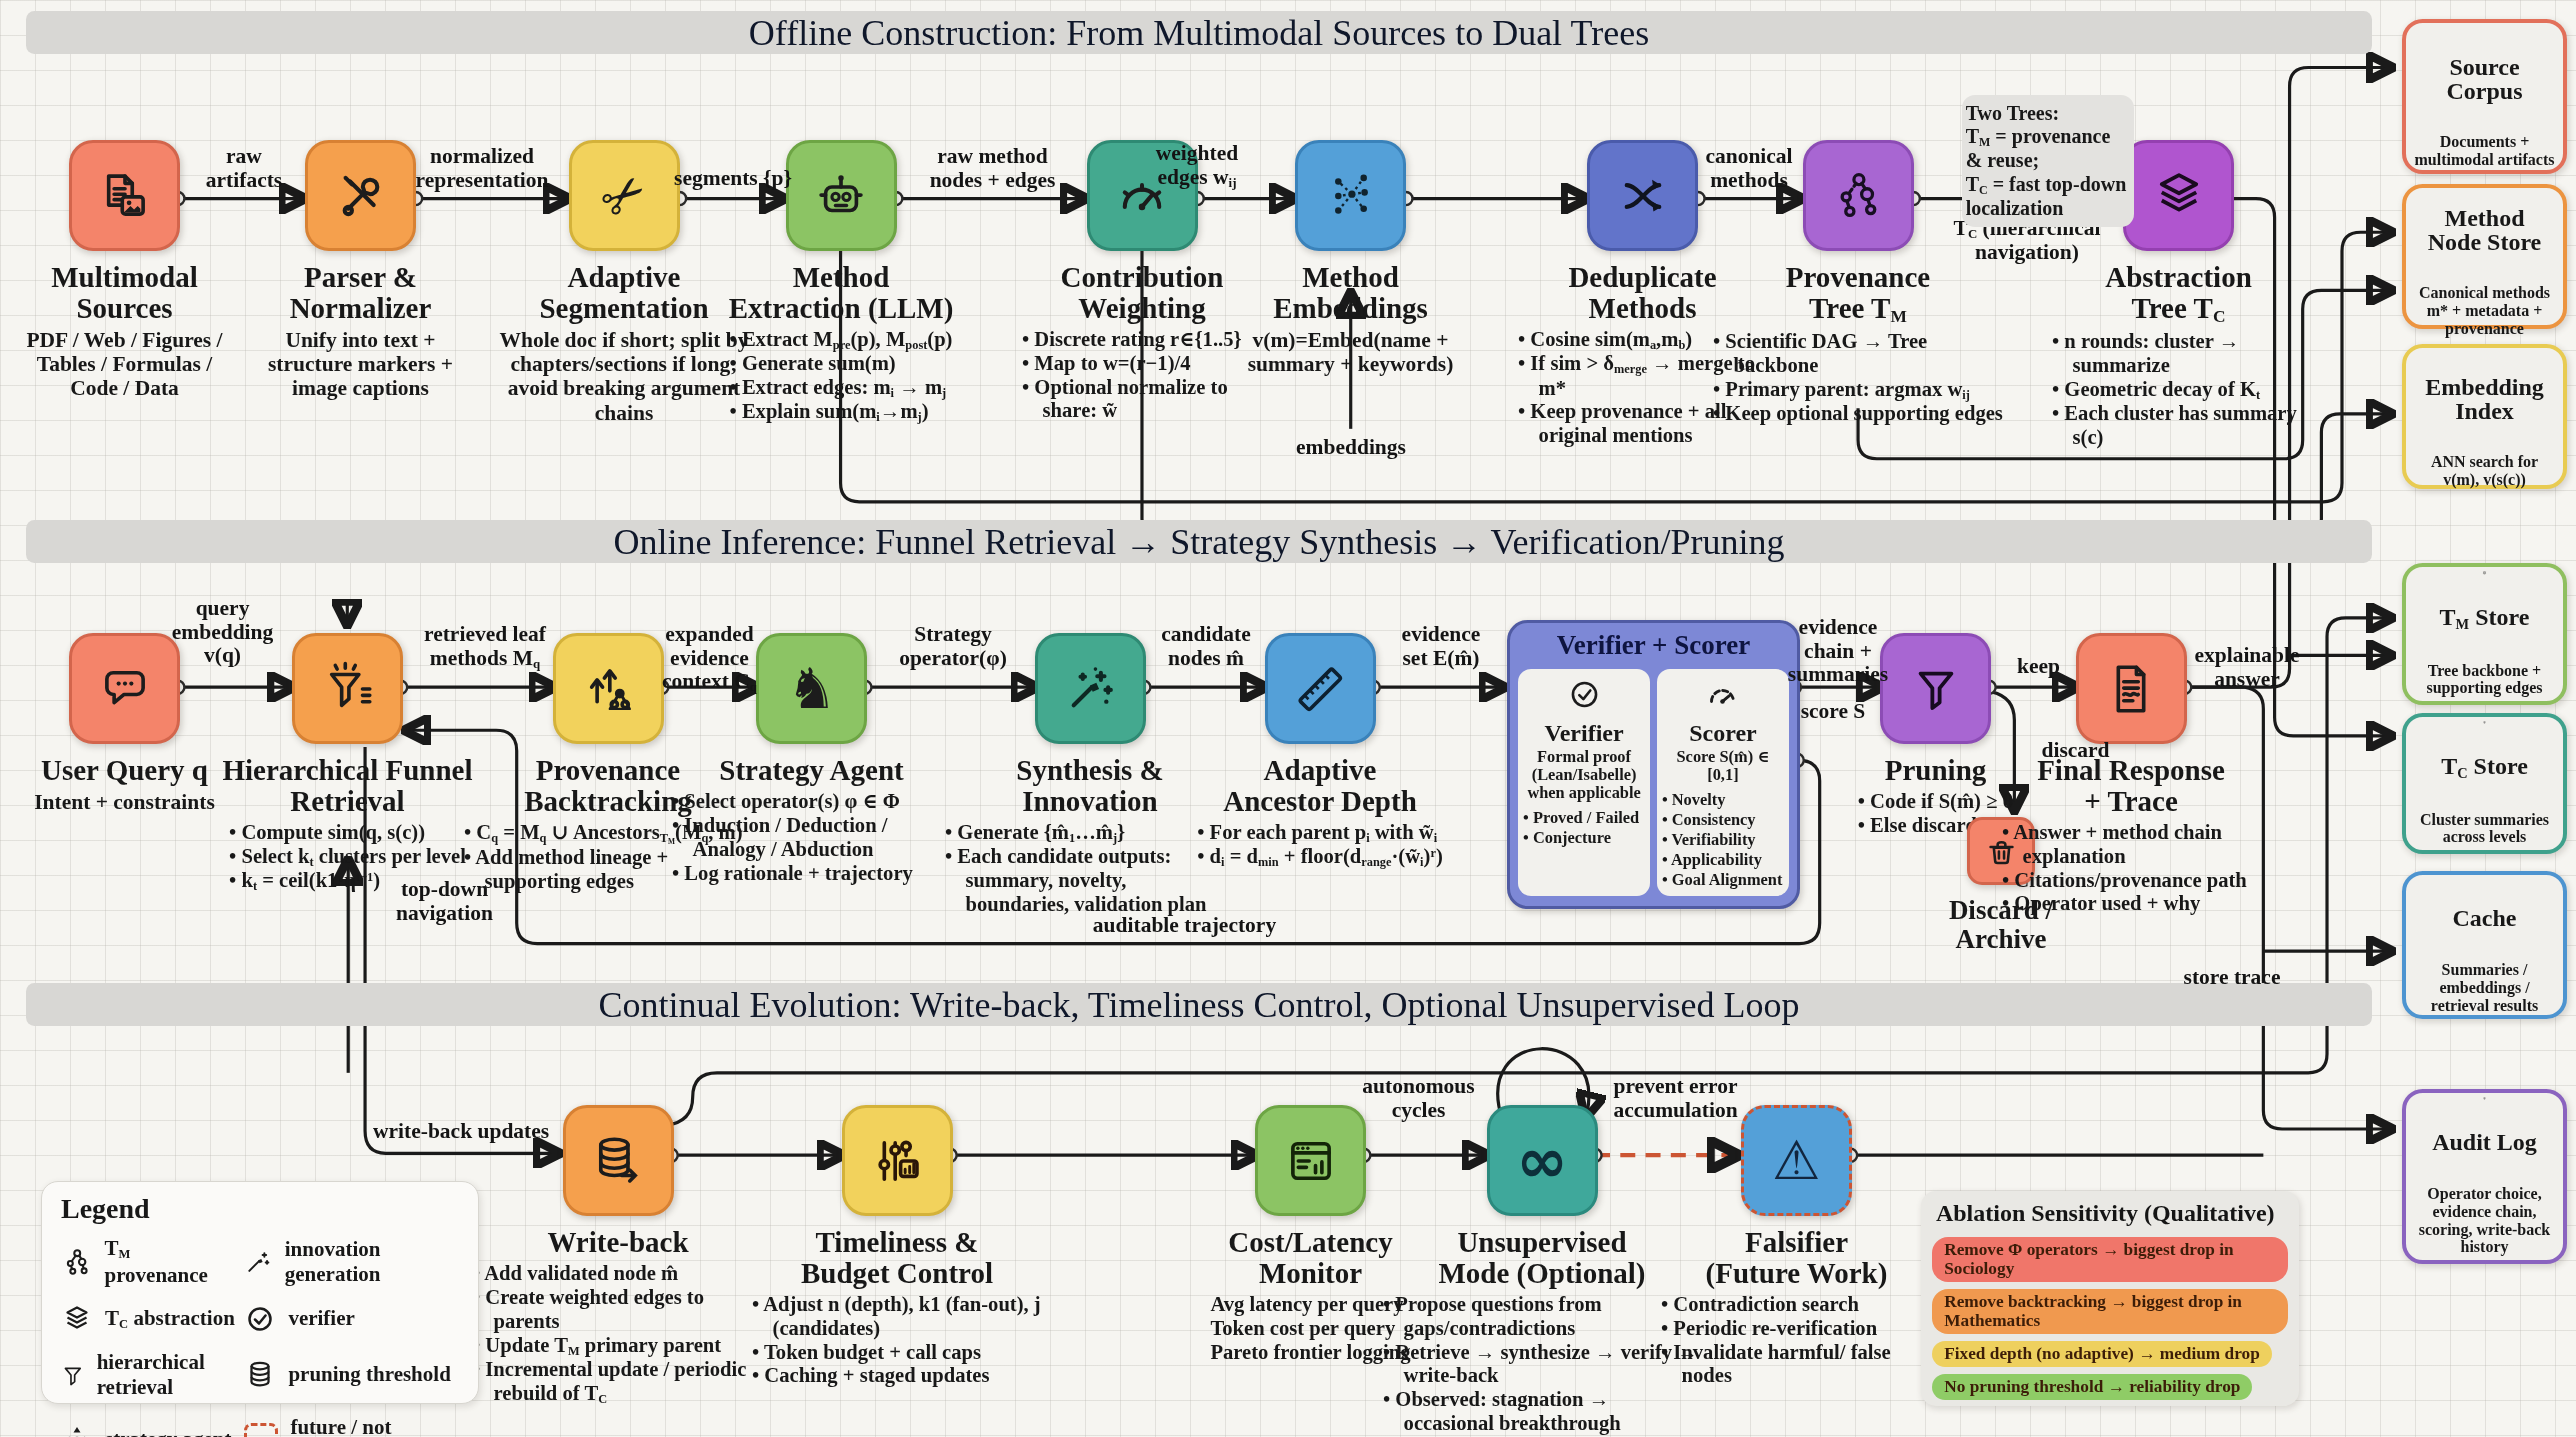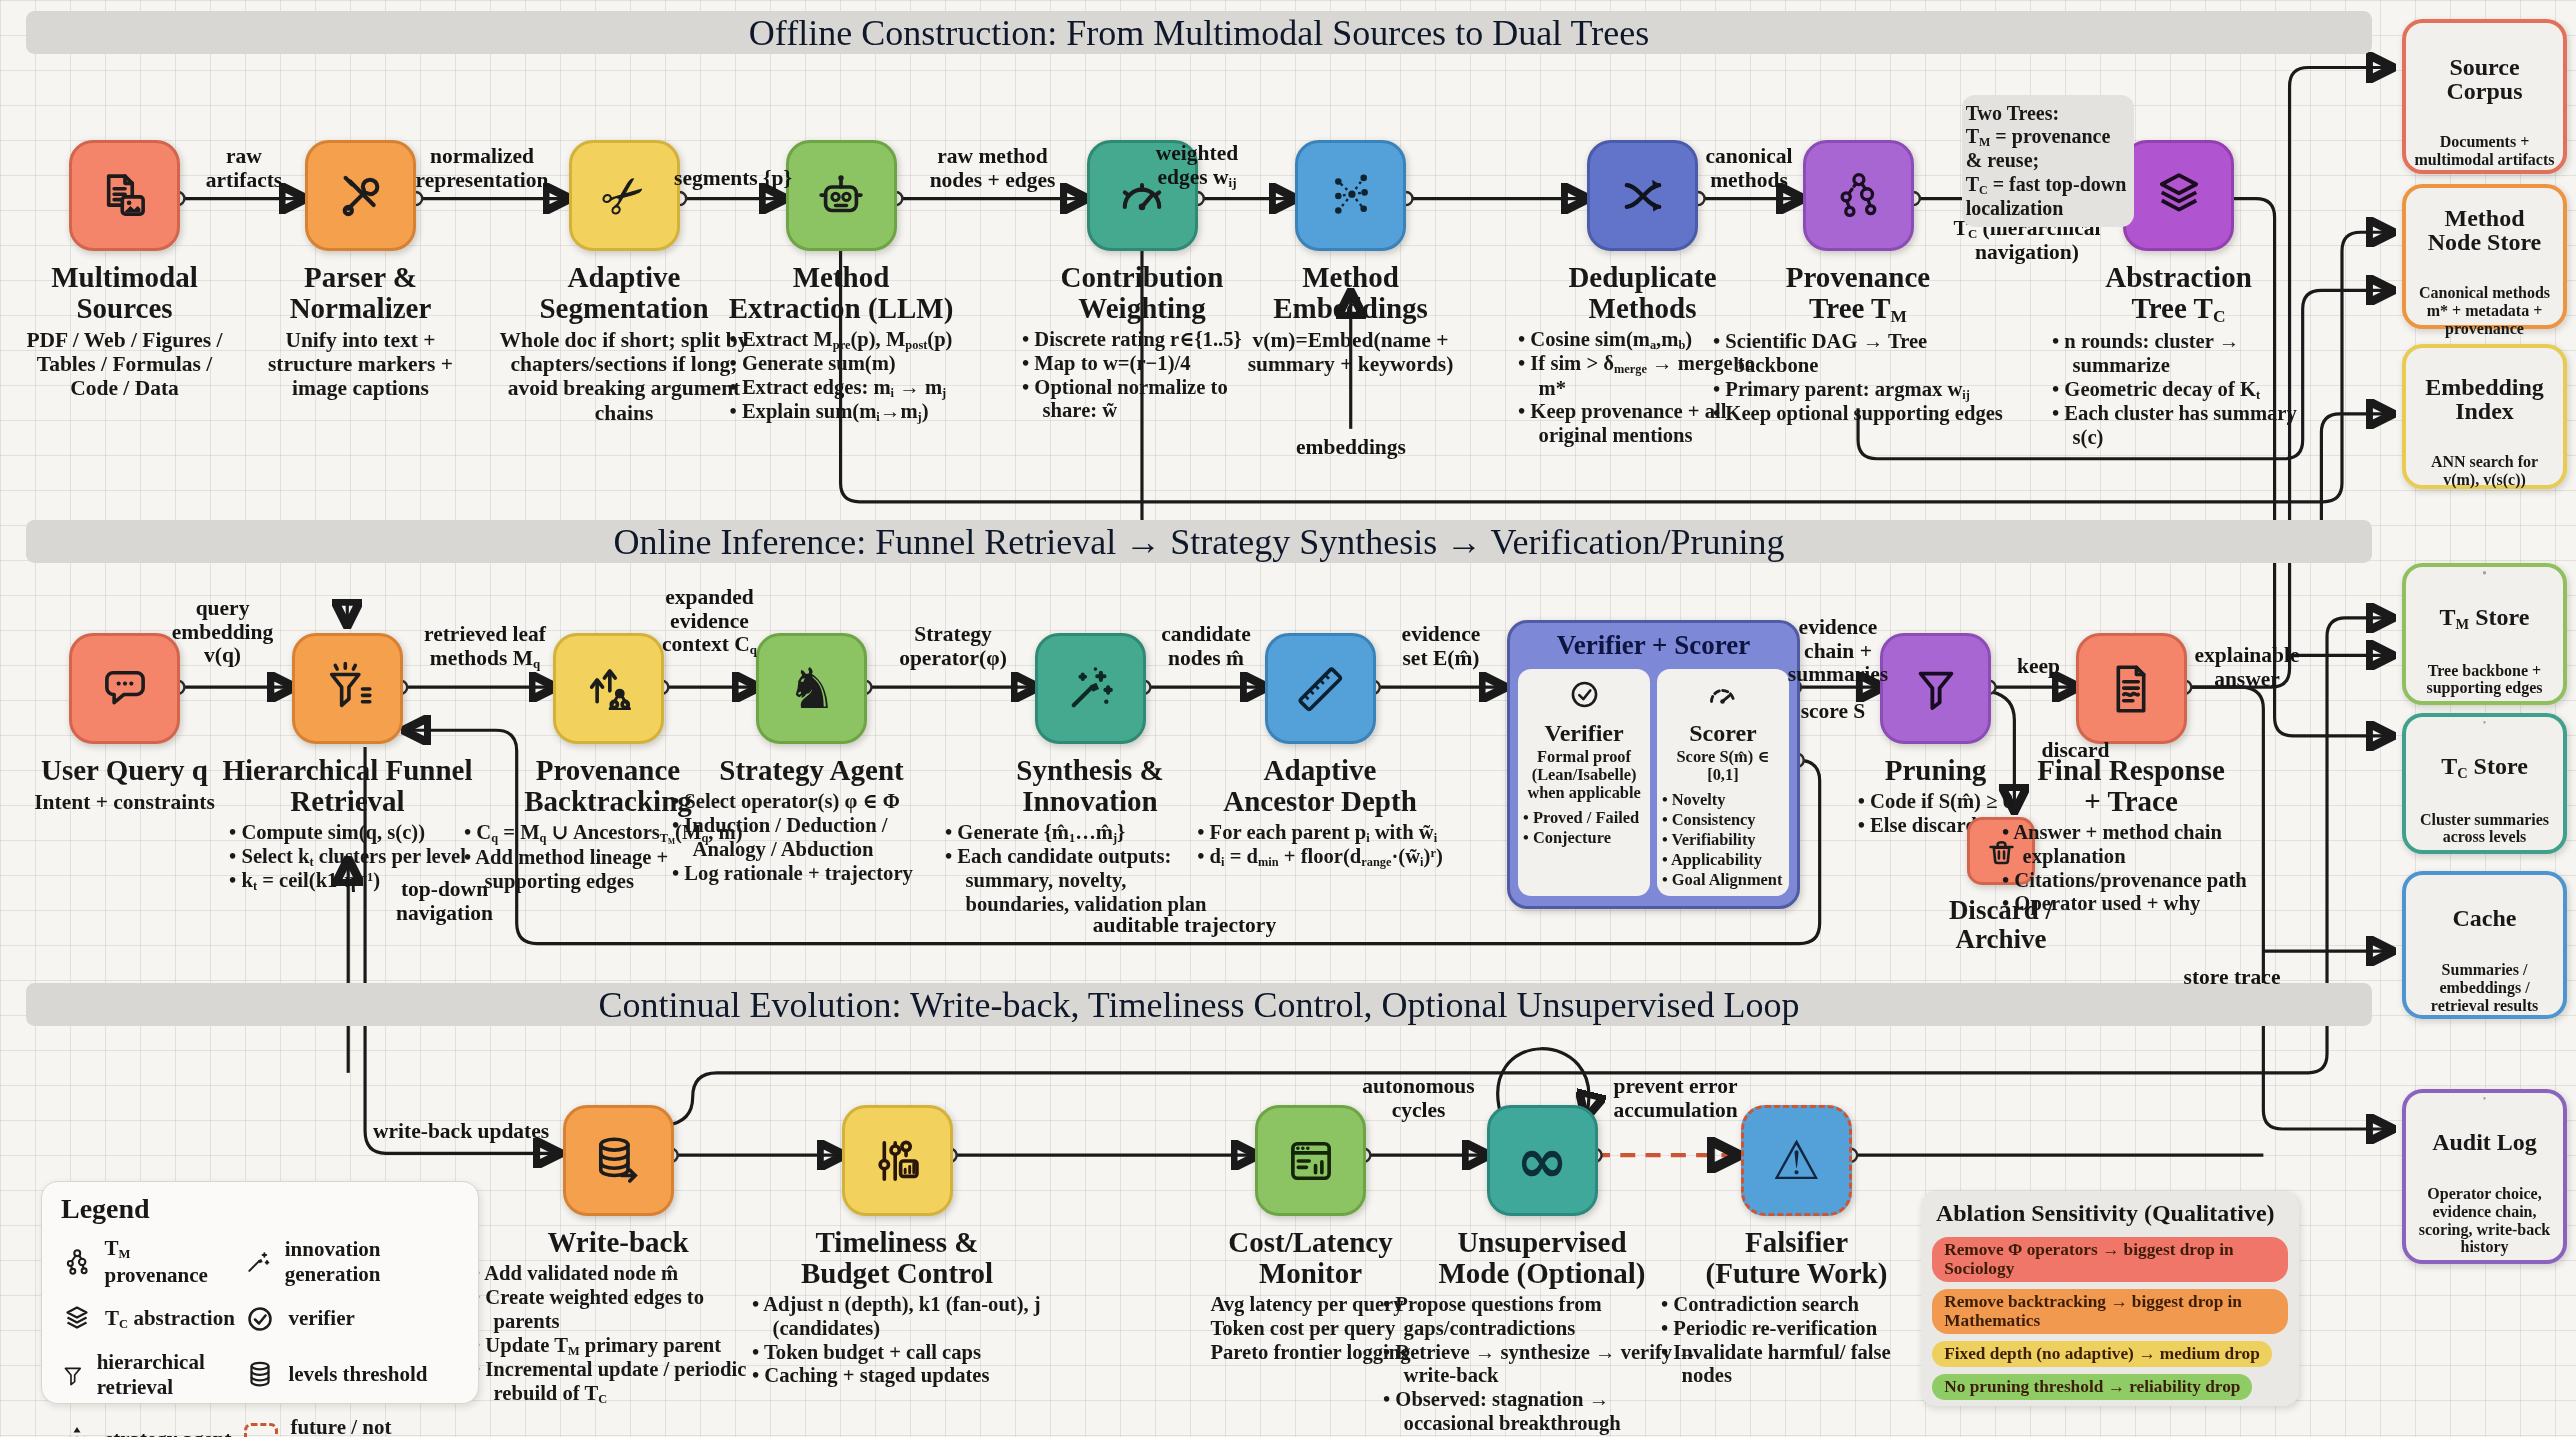--- a/index.html
+++ b/index.html
@@ -498,21 +498,21 @@
             <path d="M24 38 c3 -3 6 3 9 0 s5 2 7 0"></path>
           </g>
         </svg>
     </div>
     <h3>Final Response<br>+ Trace</h3>
     <ul><li>Answer + method chain explanation</li><li>Citations/provenance path</li><li>Operator used + why</li></ul>
   </div>
 
   <div class="elbl" style="left:157px;top:597px;width:131px">query<br>embedding<br>v(q)</div>
   <div class="elbl" style="left:401px;top:623px;width:168px">retrieved leaf<br>methods M<sub>q</sub></div>
-  <div class="elbl" style="left:644px;top:586px;width:131px">expanded<br>evidence<br>context C<sub>q</sub></div>
+  <div class="elbl" style="left:644px;top:623px;width:131px">expanded<br>evidence<br>context C<sub>q</sub></div>
   <div class="elbl" style="left:871px;top:623px;width:164px">Strategy<br>operator(φ)</div>
   <div class="elbl" style="left:1138px;top:623px;width:136px">candidate<br>nodes m̂</div>
   <div class="elbl" style="left:1378px;top:623px;width:126px">evidence<br>set E(m̂)</div>
   <div class="elbl" style="left:1783px;top:616px;width:110px">evidence<br>chain +<br>summaries</div>
   <div class="elbl" style="left:1786px;top:700px;width:94px">score S</div>
   <div class="elbl" style="left:2001px;top:655px;width:75px">keep</div>
   <div class="elbl" style="left:2024px;top:739px;width:103px">discard</div>
   <div class="elbl" style="left:2177px;top:644px;width:140px">explainable<br>answer</div>
   <div class="elbl" style="left:365px;top:878px;width:159px">top-down<br>navigation</div>
   <div class="elbl" style="left:1058px;top:914px;width:253px">auditable trajectory</div>
@@ -718,21 +718,21 @@
         <span>hierarchical retrieval</span>
       </div>
       <div class="litem">
         <svg viewBox="0 0 64 64" width="32" height="32">
             <g fill="none" stroke="#1c1c1c" stroke-width="4.5">
               <ellipse cx="32" cy="14" rx="17" ry="6.5"></ellipse>
               <path d="M15 14 v32 a17 6.5 0 0 0 34 0 v-32"></path>
               <path d="M15 25 a17 6.5 0 0 0 34 0 M15 36 a17 6.5 0 0 0 34 0"></path>
             </g>
           </svg>
-        <span>levels threshold</span>
+        <span>pruning threshold</span>
       </div>
       <div class="litem">
         <svg viewBox="0 0 64 64" width="32" height="32">
             <g fill="#1c1c1c">
               <path d="M32 6 l7 11 h-14 z M32 58 l7 -11 h-14 z M6 32 l11 -7 v14 z M58 32 l-11 -7 v14 z"></path>
             </g>
             <circle cx="32" cy="32" r="5" fill="none" stroke="#1c1c1c" stroke-width="3.5"></circle>
           </svg>
         <span>strategy agent</span>
       </div>

